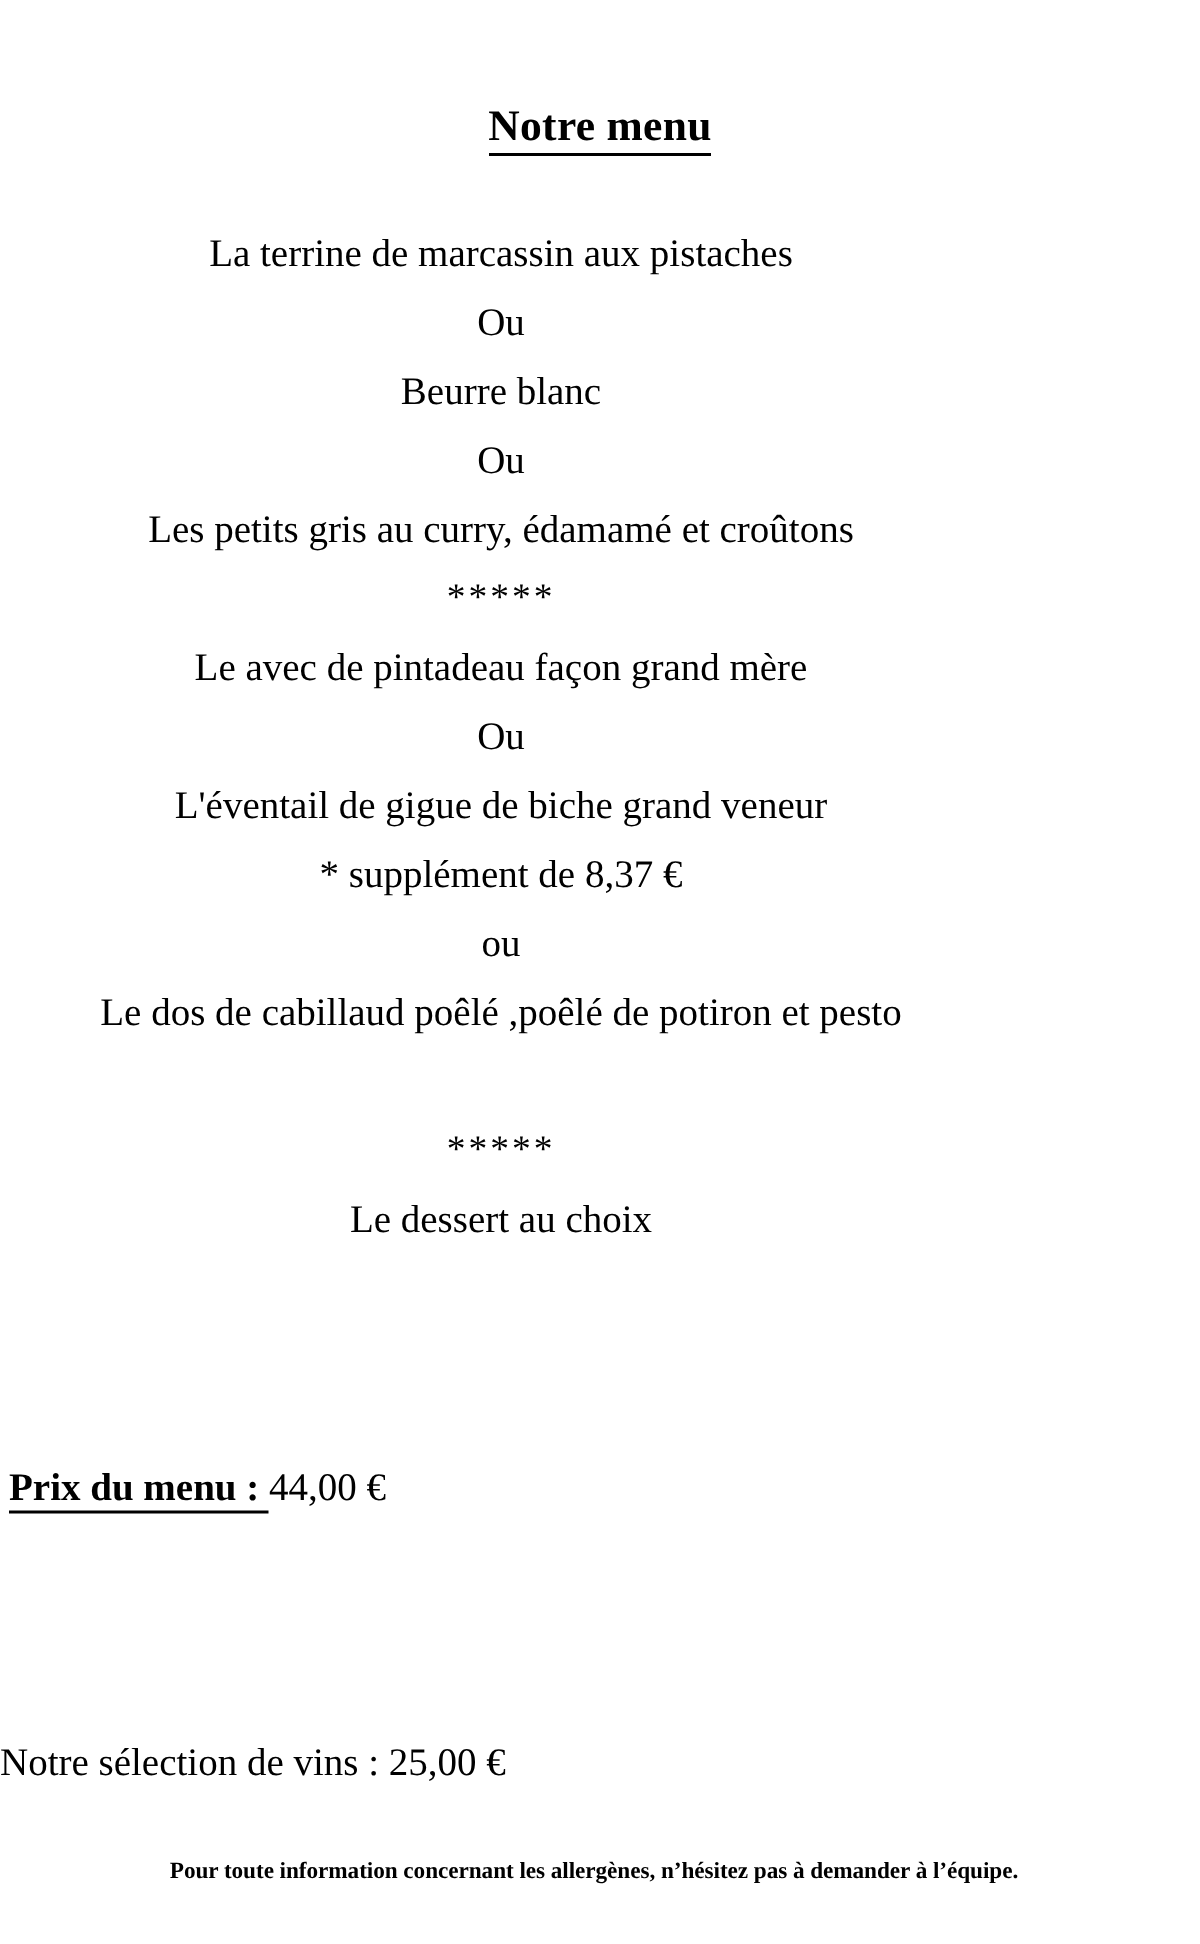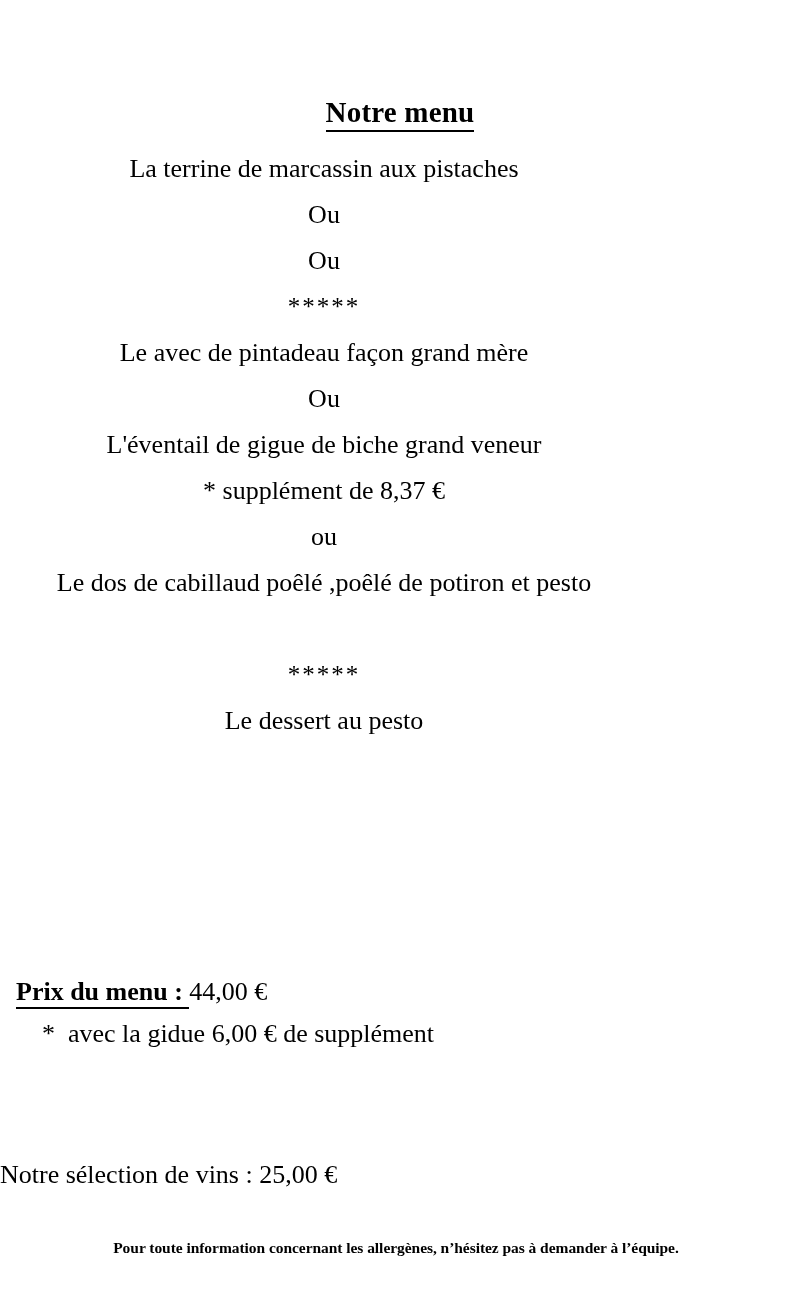--- a/index.html
+++ b/index.html
@@ -33,28 +33,27 @@
     text-align: center;
     font-size: 29px;
     font-weight: bold;
     line-height: 34px;
     letter-spacing: 0.2px;
   }
   .menu-title .t-inner {
     display: inline-block;
     border-bottom: 2px solid #000;
     padding-bottom: 1px;
-    margin-top: 28px;
   }
 
   
   .courses {
     position: absolute;
     top: 146px;
-    left: 4px;
+    left: 14px;
     width: 640px;
     text-align: center;
   }
   .course-line {
     font-size: 26px;
     line-height: 46px;
     white-space: pre;
   }
   .course-line.sep {
     font-size: 25px;
@@ -69,21 +68,21 @@
   .price-block {
     position: absolute;
     top: 972px;
     left: 0;
     width: 800px;
     text-align: left;
   }
   .price-main {
     font-size: 26px;
     line-height: 40px;
-    padding-left: 16px;
+    padding-left: 6px;
     white-space: pre;
   }
   .price-main .label {
     font-weight: bold;
     border-bottom: 2px solid #000;
     padding-bottom: 1px;
   }
   .price-main .amount {
     font-weight: normal;
   }
@@ -125,35 +124,36 @@
 
 <div class="page">
 
   <h1 class="menu-title">
     <span class="t-inner">Notre menu</span>
   </h1>
 
   <div class="courses">
     <div class="course-line">La terrine de marcassin aux pistaches</div>
     <div class="course-line">Ou</div>
+    <div class="course-line">Beurre blanc</div>
     <div class="course-line">Ou</div>
+    <div class="course-line">Les petits gris au curry, édamamé et croûtons</div>
     <div class="course-line sep">*****</div>
     <div class="course-line">Le avec de pintadeau façon grand mère</div>
     <div class="course-line">Ou</div>
     <div class="course-line">L'éventail de gigue de biche grand veneur</div>
     <div class="course-line">* supplément de 8,37 €</div>
     <div class="course-line">ou</div>
     <div class="course-line">Le dos de cabillaud poêlé ,poêlé de potiron et pesto</div>
     <div class="course-line blank"></div>
     <div class="course-line sep">*****</div>
-    <div class="course-line">Le dessert au pesto</div>
+    <div class="course-line">Le dessert au choix</div>
   </div>
 
   <div class="price-block">
     <div class="price-main"><span class="label">Prix du menu : </span><span class="amount">44,00 €</span></div>
-    <div class="price-note">*  avec la gidue 6,00 € de supplément</div>
   </div>
 
   <div class="wine-line">Notre sélection de vins : 25,00 €</div>
 
   <div class="footer-note">Pour toute information concernant les allergènes, n’hésitez pas à demander à l’équipe.</div>
 
 </div>
 
 </body></html>

